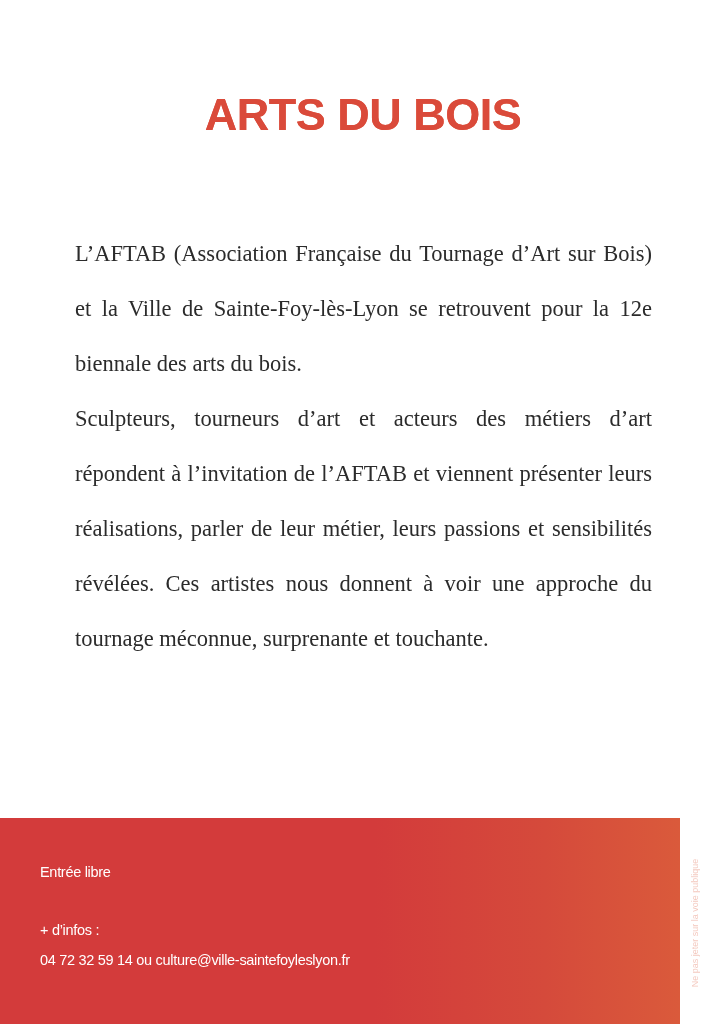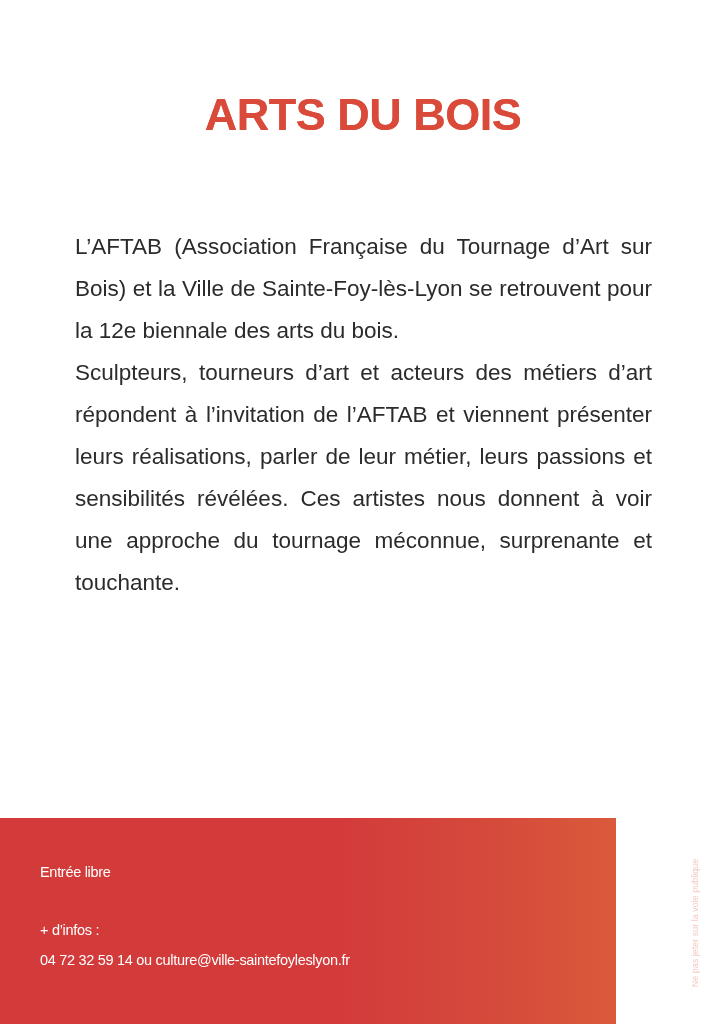--- a/index.html
+++ b/index.html
@@ -35,34 +35,34 @@
       font-size: 24px;
       vertical-align: 18px;
       line-height: 0;
       margin-left: 1px;
     }
     .body {
       position: absolute;
       top: 226px;
       left: 75px;
       width: 577px;
-      font-family: Liberation Sans, sans-serif;
+      font-family: Liberation Serif, serif;
       font-size: 22.5px;
-      line-height: 42px;
+      line-height: 55px;
       color: #2b2b2b;
       text-align: justify;
       text-align-last: left;
     }
     .body p { margin: 0; }
     .body .gap { height: 46px; }
     .footer {
       position: absolute;
       left: 0;
       top: 818px;
-      width: 616px;
+      width: 680px;
       height: 206px;
       background: linear-gradient(90deg, #d33b3b 0%, #d33b3b 55%, #d54a3b 80%, #da5a3b 100%);
     }
     .footer .info {
       position: absolute;
       left: 40px;
       font-family: "Liberation Sans", sans-serif;
       font-size: 14.5px;
       color: #ffffff;
       letter-spacing: -0.3px;

